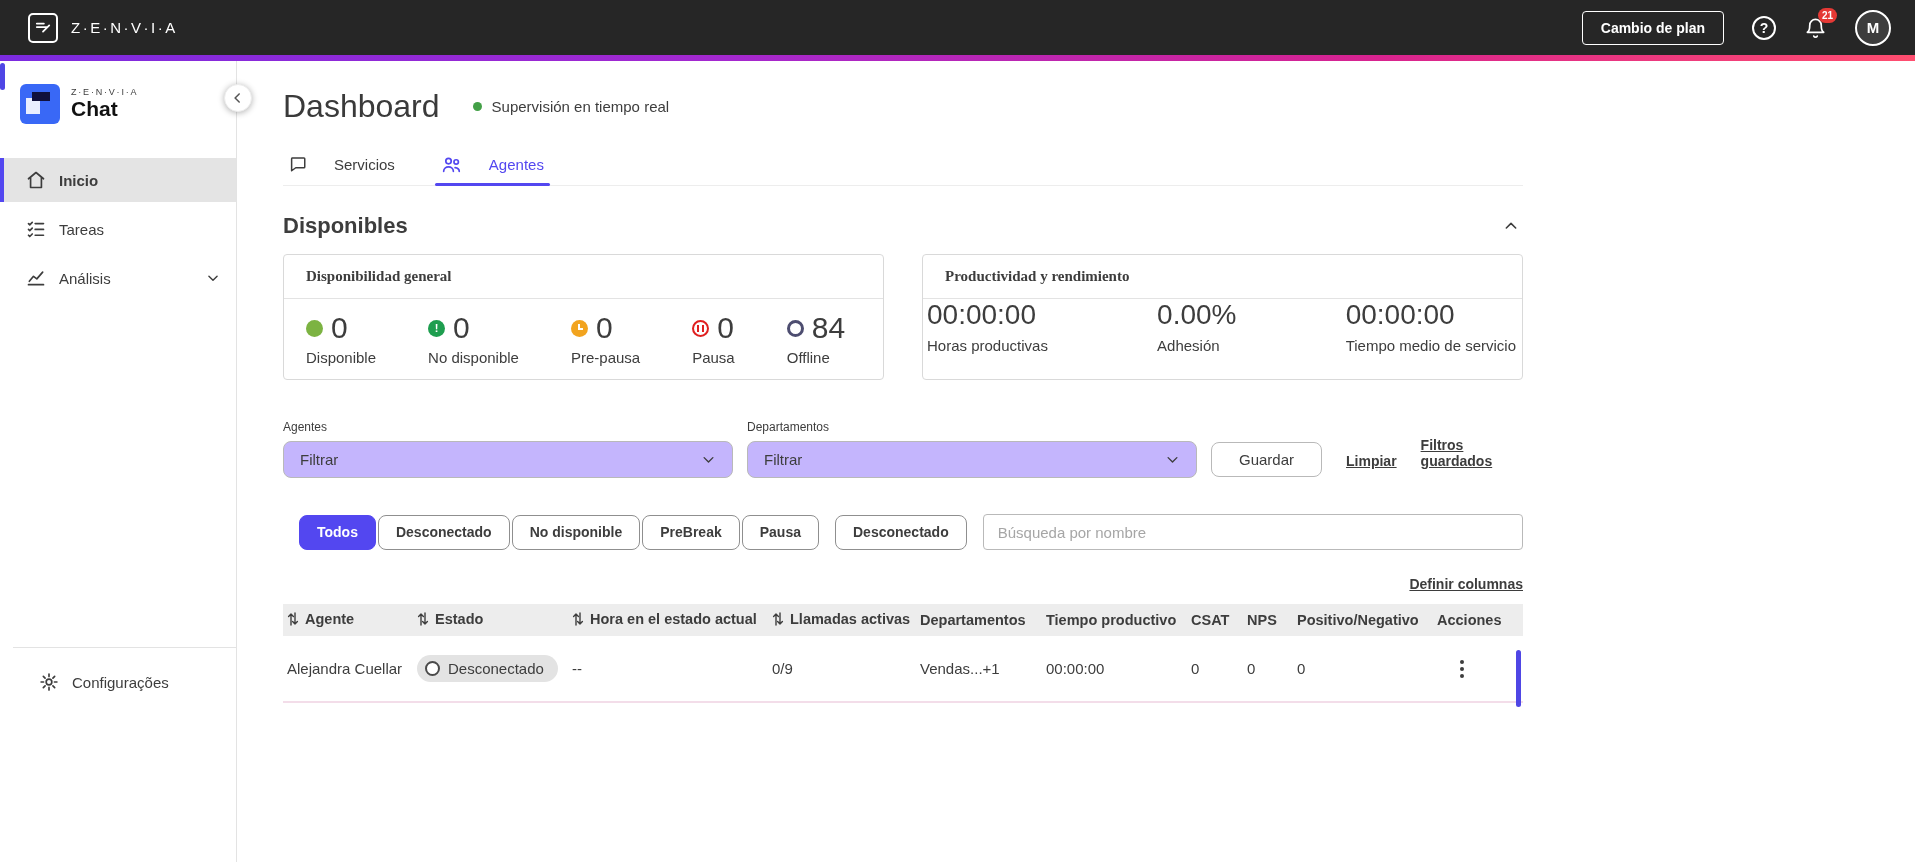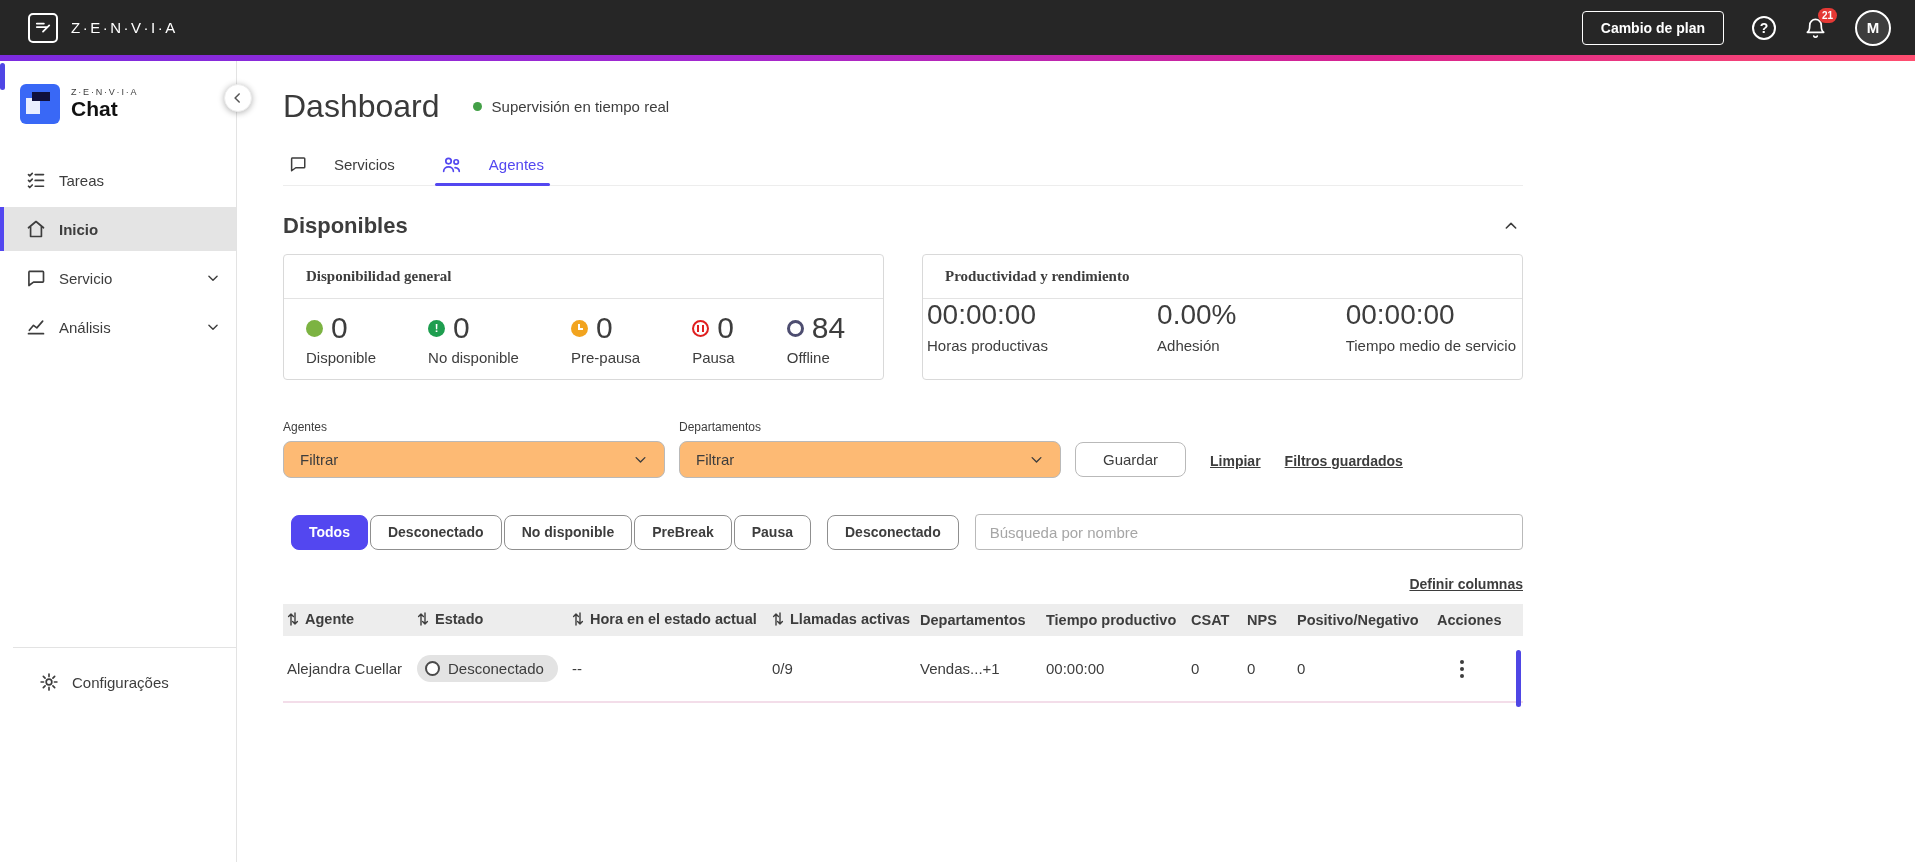--- a/index.html
+++ b/index.html
@@ -109,37 +109,37 @@
                          background:#fff; }
   .ic-pause { border:2.5px solid #e02020; background:#fff; }
   .ic-pause::before, .ic-pause::after { content:""; width:2.5px; height:7px; background:#e02020;
                                         margin:0 1.3px; }
   .ic-offline { border:3px solid #4d4d70; background:#fff; }
 
   
   .filters { display:flex; margin-top:40px; align-items:flex-end; gap:14px; }
   .filter-group { display:flex; flex-direction:column; gap:7px; }
   .filter-label { font-size:12px; color:#3d3d3d; }
-  .select { width:382px; height:37px; border:1px solid #b9b9b9; border-radius:8px; display:flex;
+  .select { width:450px; height:37px; border:1px solid #b9b9b9; border-radius:8px; display:flex;
             align-items:center; justify-content:space-between; padding:0 16px; font-size:15px;
-            cursor:pointer; background:#fdba74; color:#3d3d3d; }
+            cursor:pointer; background:#c4b5fd; color:#3d3d3d; }
   .btn-outline { height:35px; padding:0 27px; border:1px solid #b9b9b9; border-radius:8px;
                  background:#fff; font-size:15px; color:#3d3d3d; cursor:pointer;
                  font-family:inherit; margin-bottom:1px; }
   .link { font-size:14px; font-weight:700; color:#3d3d3d; text-decoration:underline;
           cursor:pointer; }
   .filters .link { margin-bottom:9px; }
   .ml12 { margin-left:10px; }
 
   
   .chips-row { display:flex; margin-top:36px; align-items:center; }
   .chip { height:35px; padding:0 17px; border:1px solid #8f8f8f; background:#fff; border-radius:8px;
           font-size:14px; font-weight:700; color:#3d3d3d; display:flex; align-items:center;
           cursor:pointer; margin-left:2px; white-space:nowrap; }
-  .chip:first-child { margin-left:8px; }
+  .chip:first-child { margin-left:16px; }
   .chip.active { background:#5347f0; border-color:#5347f0; color:#fff; }
   .chip.separate { margin-left:16px; }
   .search { margin-left:16px; flex:1; height:36px; border:1px solid #b9b9b9; border-radius:4px;
             padding:0 14px; font-size:15px; font-family:inherit; color:#3d3d3d; }
   .search::placeholder { color:#a6a6a6; }
 
   .define-row { display:flex; justify-content:flex-end; margin-top:26px; }
 
   
   .table { width:100%; border-collapse:collapse; margin-top:12px; }
@@ -194,52 +194,39 @@
 
 <aside class="sidebar">
   <div class="side-logo">
     <span class="chat-logo"></span>
     <span class="side-logo-text">
       <span class="small">Z·E·N·V·I·A</span>
       <span class="big">Chat</span>
     </span>
   </div>
   <nav class="menu">
+    <div class="menu-item active">
+      <span class="mi-icon">
+        <svg width="20" height="20" viewBox="0 0 24 24" fill="none" stroke="#3d3d3d" stroke-width="2" stroke-linecap="round" stroke-linejoin="round">
+          <path d="M3 10.5 12 3l9 7.5"></path>
+            <path d="M5.5 9.5V21h13V9.5"></path>
+        </svg>
+      </span>
+      <span>Inicio</span>
+    </div>
     <div class="menu-item">
       <span class="mi-icon">
         <svg width="20" height="20" viewBox="0 0 24 24" fill="none" stroke="#3d3d3d" stroke-width="2" stroke-linecap="round" stroke-linejoin="round">
           <path d="M3 5.5 4.5 7 7.5 4"></path>
             <path d="M3 12.5 4.5 14l3-3"></path>
             <path d="M3 19.5 4.5 21l3-3"></path>
           <path d="M11 5.5h10M11 12.5h10M11 19.5h10"></path>
         </svg>
       </span>
       <span>Tareas</span>
-    </div>
-    <div class="menu-item active">
-      <span class="mi-icon">
-        <svg width="20" height="20" viewBox="0 0 24 24" fill="none" stroke="#3d3d3d" stroke-width="2" stroke-linecap="round" stroke-linejoin="round">
-          <path d="M3 10.5 12 3l9 7.5"></path>
-            <path d="M5.5 9.5V21h13V9.5"></path>
-        </svg>
-      </span>
-      <span>Inicio</span>
-    </div>
-    <div class="menu-item">
-      <span class="mi-icon">
-        <svg width="20" height="20" viewBox="0 0 24 24" fill="none" stroke="#3d3d3d" stroke-width="2" stroke-linejoin="round">
-          <path d="M4 4h16a1 1 0 0 1 1 1v11a1 1 0 0 1-1 1H9l-5.5 4V5a1 1 0 0 1 1-1z"></path>
-        </svg>
-      </span>
-      <span>Servicio</span>
-      <span class="chev">
-        <svg width="14" height="14" viewBox="0 0 24 24" fill="none" stroke="#3d3d3d" stroke-width="2.4" stroke-linecap="round" stroke-linejoin="round">
-            <path d="M5 9l7 7 7-7"></path>
-          </svg>
-      </span>
     </div>
     <div class="menu-item">
       <span class="mi-icon">
         <svg width="20" height="20" viewBox="0 0 24 24" fill="none" stroke="#3d3d3d" stroke-width="2" stroke-linecap="round" stroke-linejoin="round">
           <path d="M3 20h18"></path>
             <path d="M4 16l5-6 4 3 7-8"></path>
         </svg>
       </span>
       <span>Análisis</span>
       <span class="chev">

